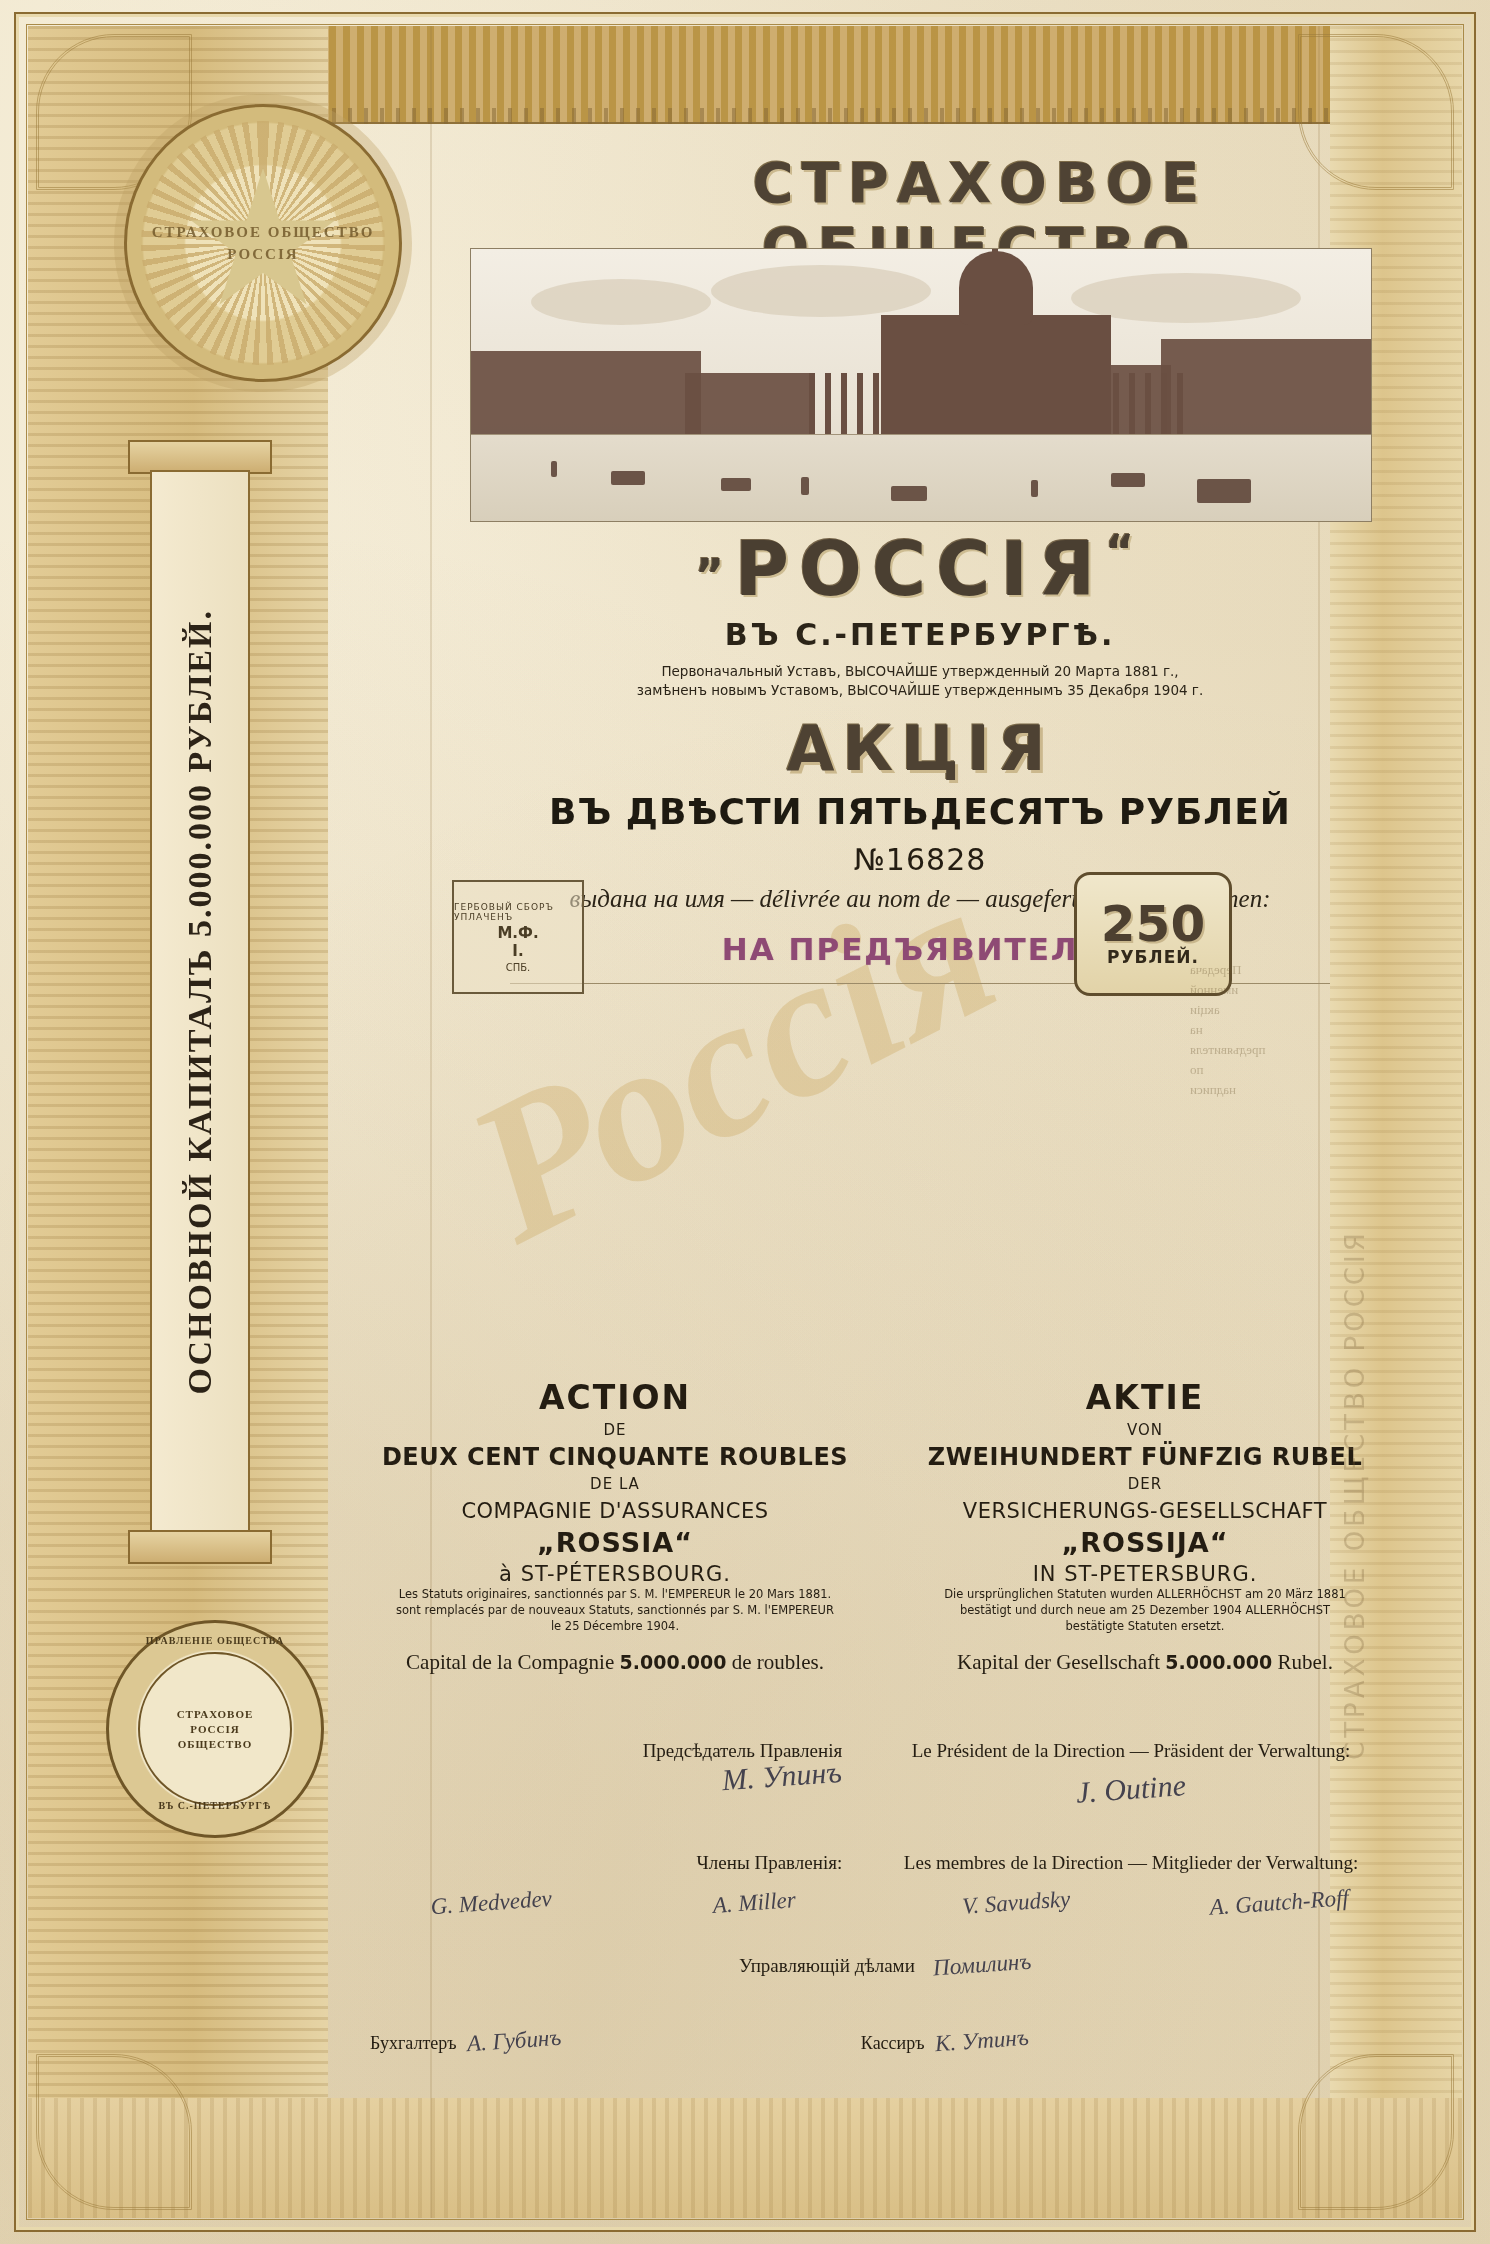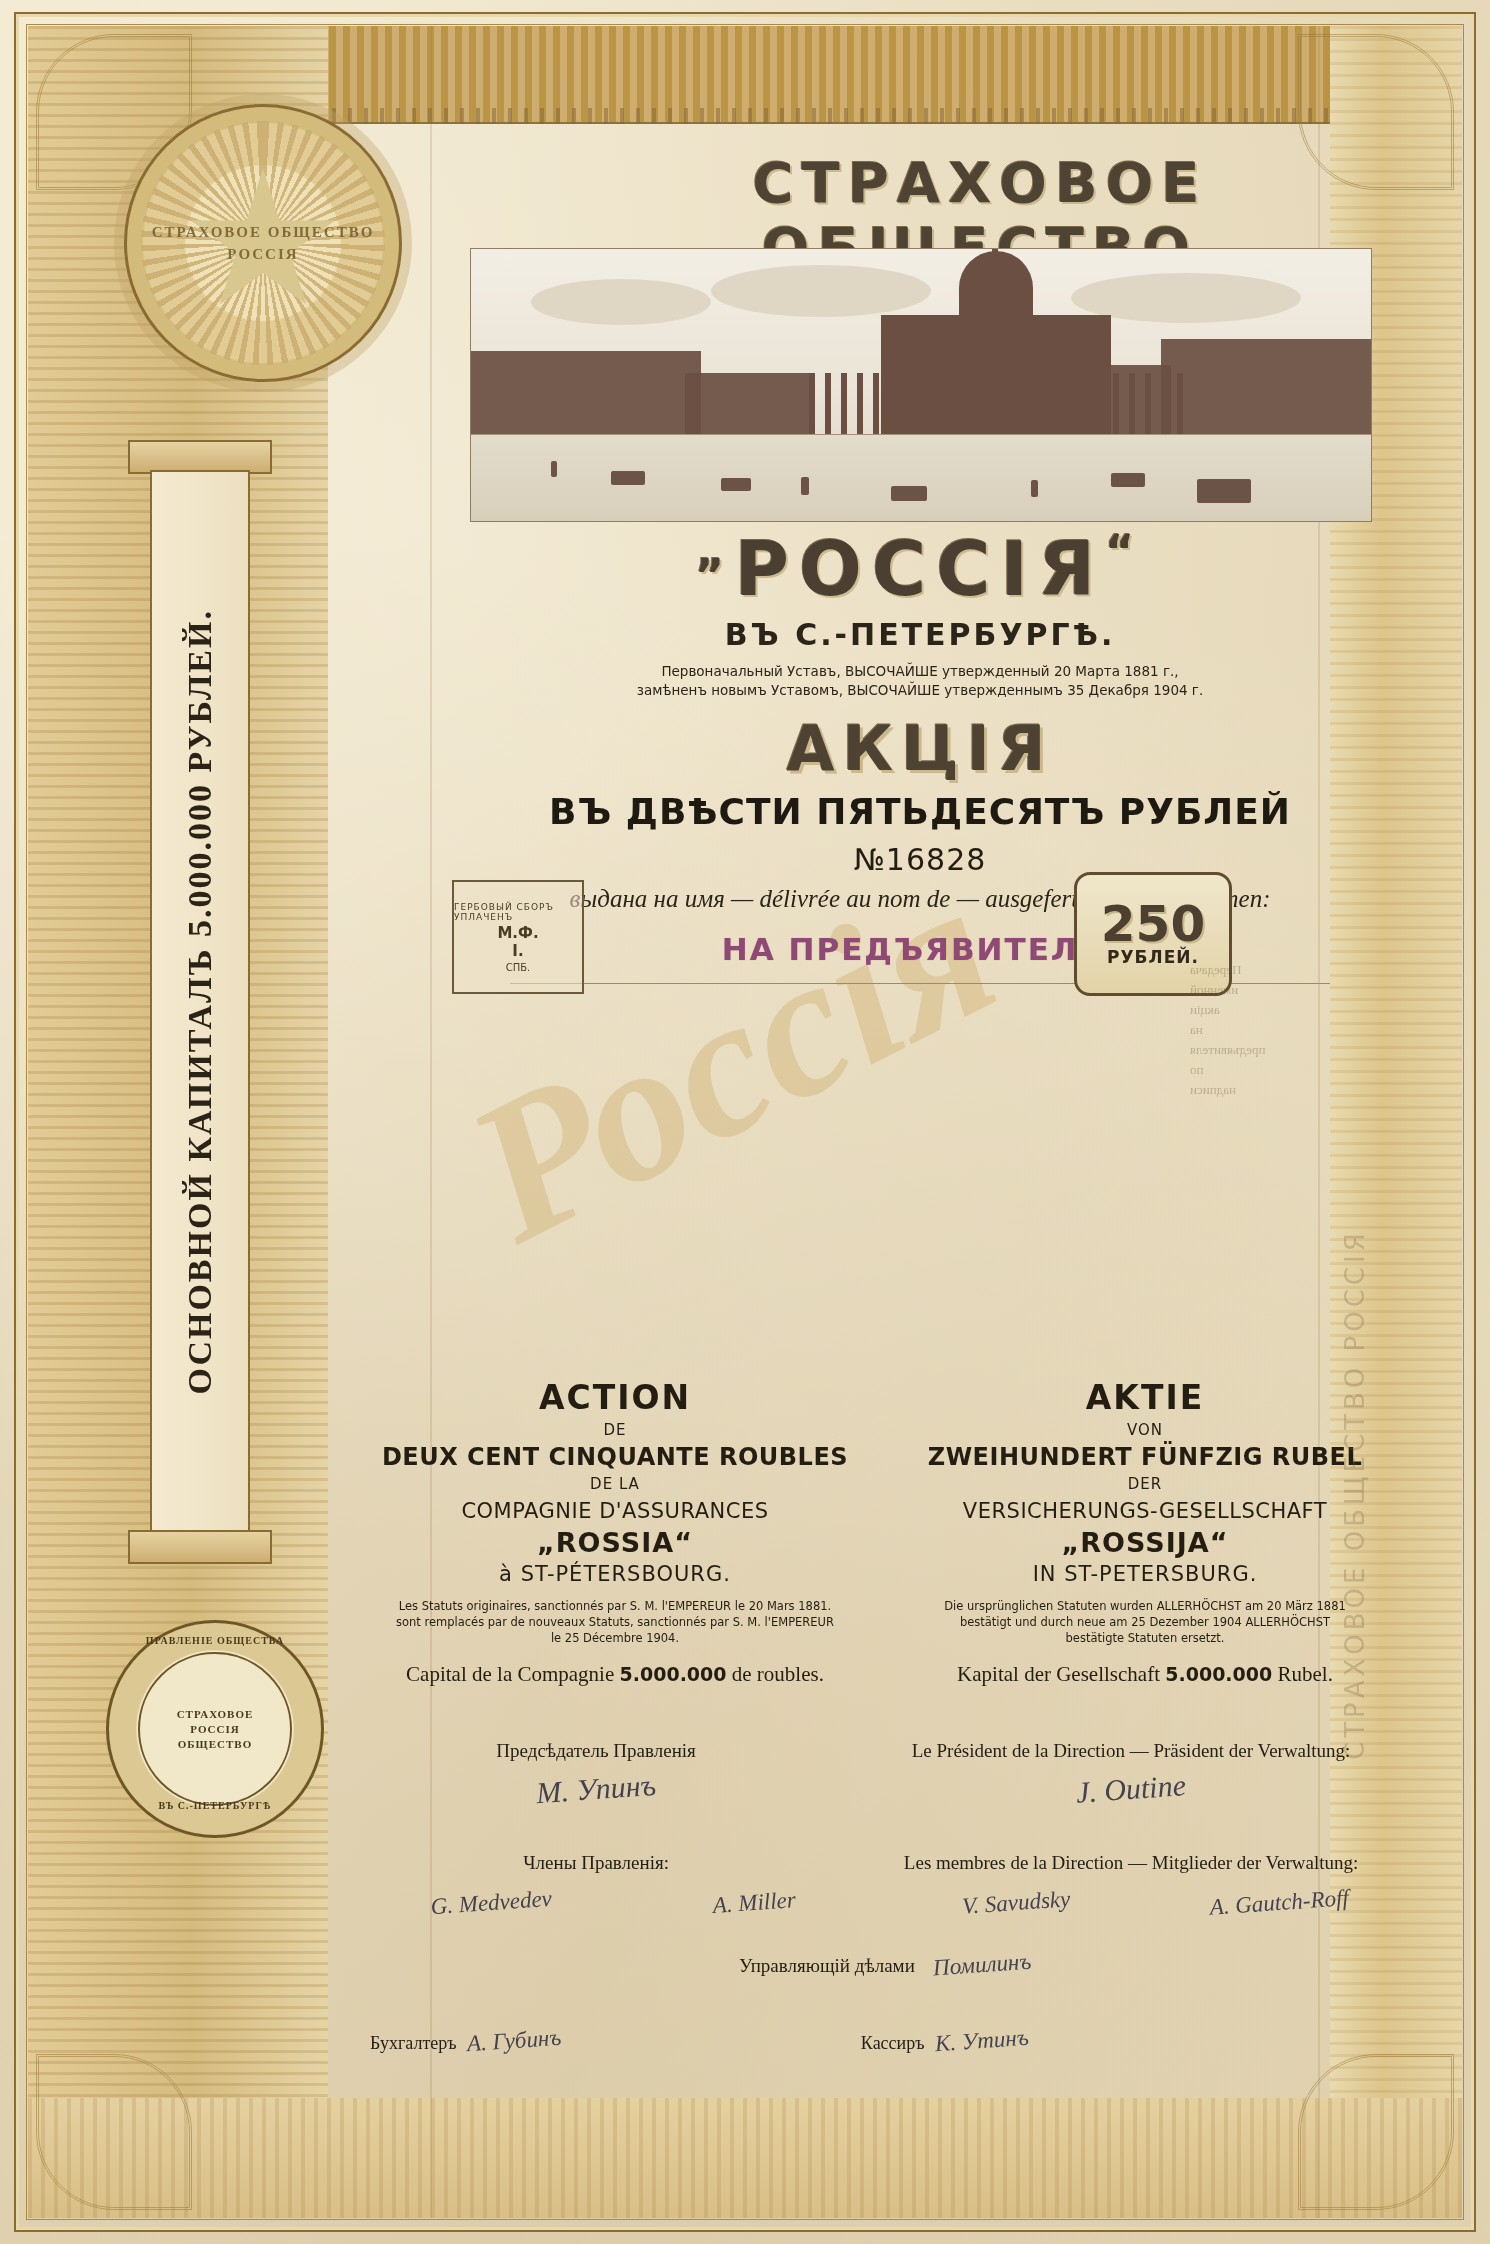--- a/index.html
+++ b/index.html
@@ -227,28 +227,28 @@
 
   
   .cols{position:absolute;left:350px;top:1378px;width:1060px;display:flex;}
   .col{width:50%;text-align:center;color:#241d12;padding:0 14px;box-sizing:border-box;}
   .col .h1{font-family:"DejaVu Sans",sans-serif;font-weight:bold;font-size:33px;letter-spacing:2px;}
   .col .sm{font-family:"DejaVu Sans",sans-serif;font-size:15px;letter-spacing:1px;margin-top:4px;}
   .col .h2{font-family:"DejaVu Sans",sans-serif;font-weight:bold;font-size:24px;letter-spacing:.5px;margin-top:4px;}
   .col .h3{font-family:"DejaVu Sans",sans-serif;font-size:21px;margin-top:6px;letter-spacing:.5px;}
   .col .h4{font-family:"DejaVu Sans",sans-serif;font-weight:bold;font-size:27px;margin-top:4px;letter-spacing:1px;}
   .col .h5{font-family:"DejaVu Sans",sans-serif;font-size:21px;margin-top:4px;letter-spacing:1px;}
-  .col .fine{font-family:"DejaVu Sans",sans-serif;font-size:11.5px;line-height:16px;margin-top:12px;}
+  .col .fine{font-family:"DejaVu Sans",sans-serif;font-size:11.5px;line-height:16px;}
   .col .cap{font-family:"Liberation Serif",serif;font-size:21px;margin-top:16px;}
   .col .cap b{font-family:"DejaVu Sans",sans-serif;font-size:19px;}
 
   
   .sig-area{position:absolute;left:350px;top:1740px;width:1070px;color:#241d12;}
   .sig-row{display:flex;}
-  .sig-left{width:46%;text-align:center;}
+  .sig-left{width:46%;text-align:right;}
   .sig-right{width:54%;text-align:center;}
   .sig-label{font-family:"Liberation Serif",serif;font-size:19px;}
   .sig-ink{
     font-family:"Liberation Serif",serif;font-style:italic;font-size:30px;color:#2a2a3d;
     transform:rotate(-4deg);margin-top:10px;opacity:.85;
   }
   .sig-ink.sm{font-size:23px;}
   .members{margin-top:46px;}
   .four-sigs{display:flex;justify-content:space-between;margin-top:6px;padding:0 10px;}
   .four-sigs div{flex:1;text-align:center;}

